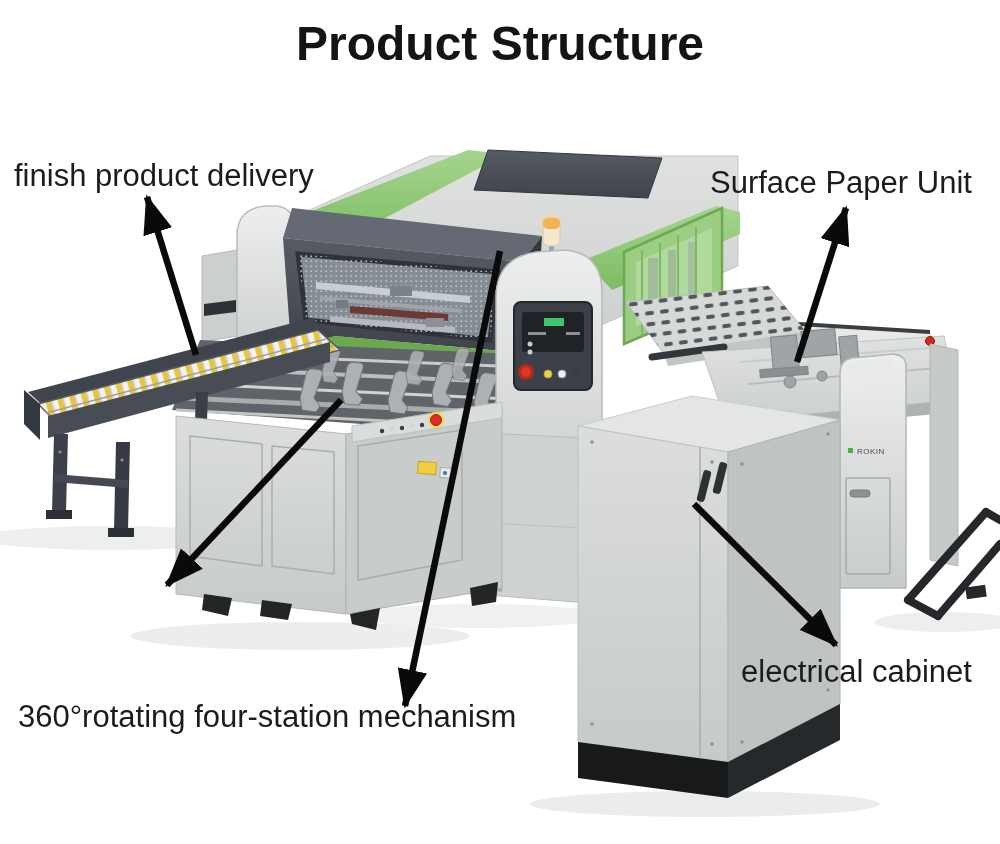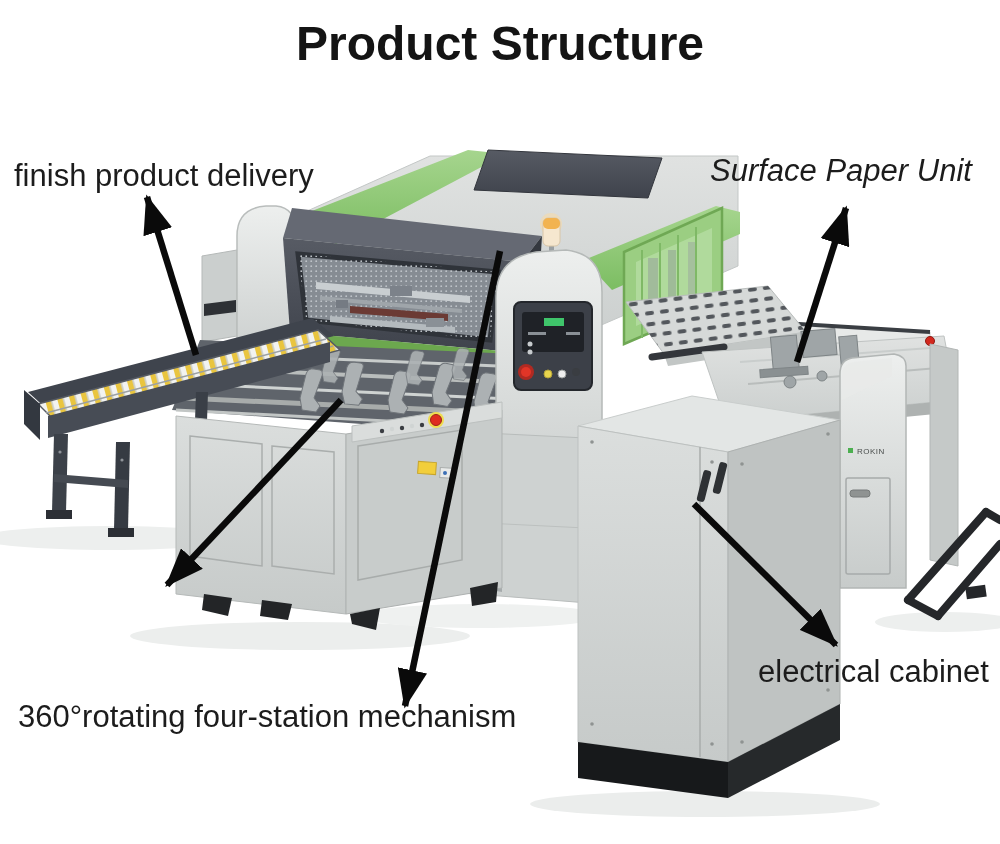--- a/index.html
+++ b/index.html
@@ -2,24 +2,24 @@
 <html><head>
 <meta charset="utf-8">
 <style>
   html,body{margin:0;padding:0;background:#ffffff;}
   #stage{position:relative;width:1000px;height:844px;background:#ffffff;overflow:hidden;
          font-family:"Liberation Sans", sans-serif;}
   #title{position:absolute;left:0;top:16px;width:1000px;text-align:center;
          font-size:48px;font-weight:700;color:#141414;letter-spacing:0px;}
   .lbl{position:absolute;font-size:31px;font-weight:400;color:#1c1c1c;white-space:nowrap;}
   #lbl-finish{left:14px;top:138px;margin-top:20px;}
-  #lbl-surface{left:710px;top:153px;font-style:italic;}
+  #lbl-surface{left:710px;top:165px;}
   #lbl-board{left:34px;top:606px;}
   #lbl-rotating{left:18px;top:699px;text-align:right;}
-  #lbl-electrical{left:728px;top:654px;padding-left:30px;}
+  #lbl-electrical{left:711px;top:654px;padding-left:30px;}
   svg{position:absolute;left:0;top:0;}
 </style>
 </head>
 <body>
 
 <div id="stage">
 
   <div id="title">Product Structure</div>
 
   <svg width="1000" height="844" viewBox="0 0 1000 844">

